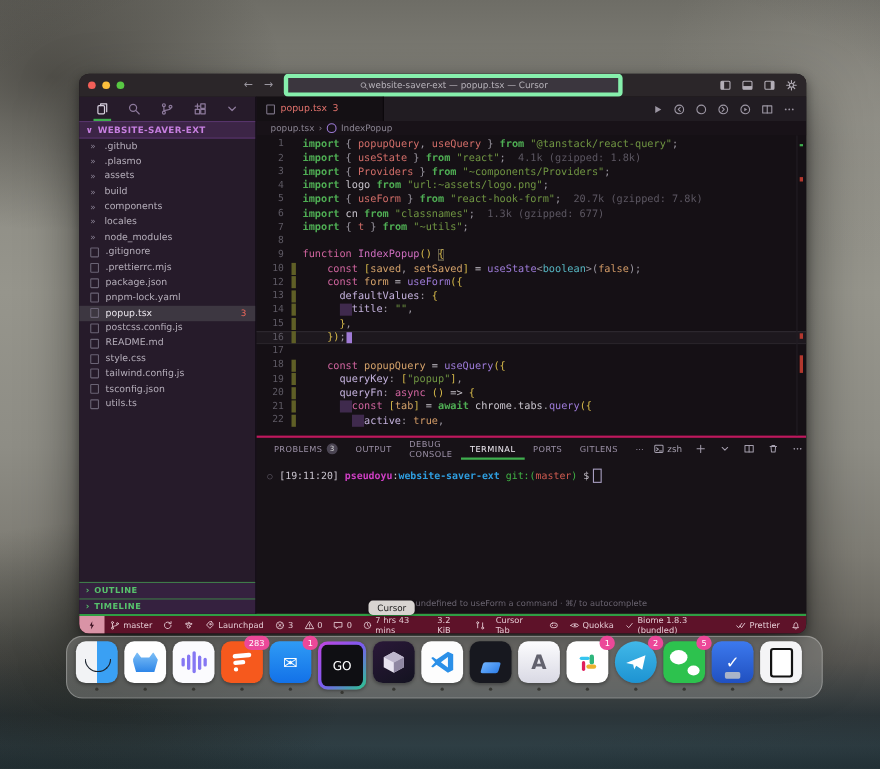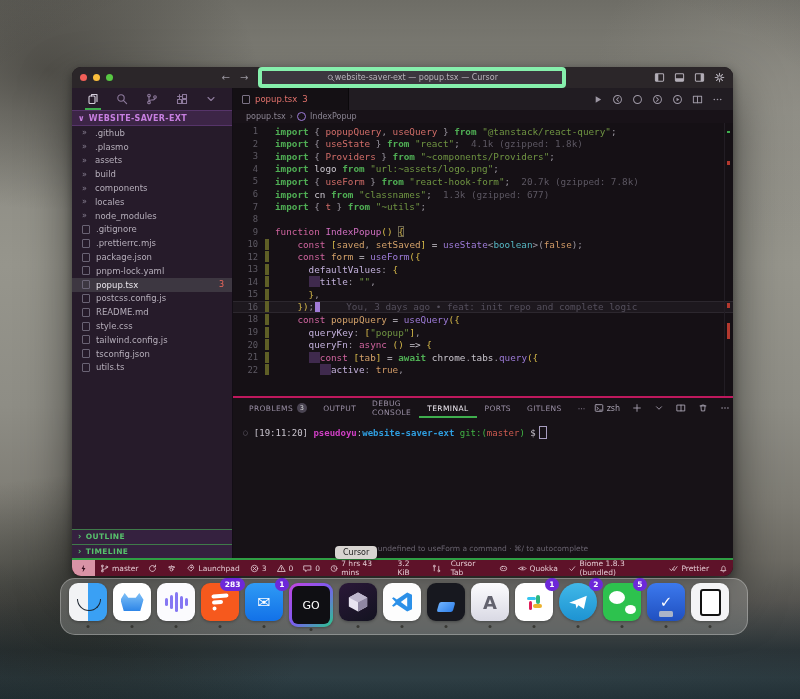--- a/index.html
+++ b/index.html
@@ -82,21 +82,21 @@
   
   .statusbar{height:16px;flex:none;background:#5e1229;border-top:2px solid #2f9e44;display:flex;align-items:center;font-size:7.5px;color:#e3c9d2}
   .sseg{display:flex;align-items:center;gap:3px;padding:0 5px;height:100%}
   .sseg .ic{width:9px;height:9px}
   .sseg.remote{background:#d993a6;color:#3a1020;padding:0 7px}
   .sright{margin-left:auto;display:flex;height:100%}
   
   .dock{position:absolute;left:60px;top:578px;width:688px;height:57px;background:rgba(175,175,172,.34);border:1px solid rgba(255,255,255,.28);border-radius:15px;z-index:3;display:flex;align-items:flex-start;gap:6px;padding:4px 8px;box-sizing:border-box}
   .dicon{position:relative;width:38px;height:38px;border-radius:9px;flex:none;display:flex;align-items:center;justify-content:center;box-shadow:0 1px 3px rgba(0,0,0,.3);overflow:visible}
   .ddot{position:absolute;left:50%;transform:translateX(-50%);bottom:-7px;width:3px;height:3px;border-radius:50%;background:#30302c;opacity:.85}
-  .dbadge{position:absolute;top:-5px;right:-6px;background:#6d28d9;color:#fff;font-size:7.5px;line-height:1;padding:2.5px 4.5px;border-radius:8px;font-weight:bold;z-index:4}
+  .dbadge{position:absolute;top:-5px;right:-6px;background:#ec4899;color:#fff;font-size:7.5px;line-height:1;padding:2.5px 4.5px;border-radius:8px;font-weight:normal;z-index:4}
   .di-finder{background:linear-gradient(90deg,#f2f3f5 50%,#3aa0f4 50%)}
   .fx-smile{position:absolute;left:21%;top:42%;width:58%;height:30%;border:1.6px solid #1c2530;border-top:none;border-radius:0 0 14px 14px}
   .di-fox-app{background:#fff}
   .fx-fox{width:23px;height:18px;background:linear-gradient(180deg,#7ec0f7,#2e86e8);clip-path:polygon(0 38%,18% 0,34% 26%,66% 26%,82% 0,100% 38%,86% 100%,14% 100%)}
   .di-audio-waveform-app{background:#fbfbfe}
   .fx-wave{display:flex;align-items:center;gap:2px}.fx-wave i{width:3px;border-radius:2px;background:#8577f3;display:block}
   .di-rss-reader{background:#f6591d}
   .fx-rss{position:relative;width:17px;height:16px;transform:rotate(-5deg)}.fx-rss b{position:absolute;background:#fff;border-radius:2px}
   .di-mail{background:linear-gradient(180deg,#2f9bf5,#1271e8);color:#fff;font-size:16px}
   .di-goland{background:linear-gradient(#0f0f13,#0f0f13) padding-box,linear-gradient(135deg,#c543e0,#7a5cf0,#27c98a) border-box;border:3px solid transparent;color:#fff;font-weight:normal;font-size:11px}
@@ -378,21 +378,22 @@
               <div class="cl"><span class="ln">5</span><span class="mark"></span><span class="s-kw">import</span><span class="s-pun"> { </span><span class="s-id">useForm</span><span class="s-pun"> } </span><span class="s-kw">from</span><span class="s-str"> "react-hook-form"</span><span class="s-pun">;</span><span class="s-hint">  20.7k (gzipped: 7.8k)</span></div>
               <div class="cl"><span class="ln">6</span><span class="mark"></span><span class="s-kw">import</span><span class="s-obj"> cn </span><span class="s-kw">from</span><span class="s-str"> "classnames"</span><span class="s-pun">;</span><span class="s-hint">  1.3k (gzipped: 677)</span></div>
               <div class="cl"><span class="ln">7</span><span class="mark"></span><span class="s-kw">import</span><span class="s-pun"> { </span><span class="s-id">t</span><span class="s-pun"> } </span><span class="s-kw">from</span><span class="s-str"> "~utils"</span><span class="s-pun">;</span></div>
               <div class="cl"><span class="ln">8</span><span class="mark"></span></div>
               <div class="cl"><span class="ln">9</span><span class="mark"></span><span class="s-kw2">function </span><span class="s-pink">IndexPopup</span><span class="s-br">()</span><span class="s-pun"> </span><span class="s-brhl">{</span></div>
               <div class="cl"><span class="ln">10</span><span class="mark mod"></span><span class="s-pun">    </span><span class="s-kw2">const </span><span class="s-br">[</span><span class="s-var">saved</span><span class="s-pun">, </span><span class="s-var">setSaved</span><span class="s-br">]</span><span class="s-eq"> = </span><span class="s-fn">useState</span><span class="s-pun">&lt;</span><span class="s-type">boolean</span><span class="s-pun">&gt;(</span><span class="s-num">false</span><span class="s-pun">);</span></div>
               <div class="cl"><span class="ln">12</span><span class="mark mod"></span><span class="s-pun">    </span><span class="s-kw2">const </span><span class="s-var">form</span><span class="s-eq"> = </span><span class="s-fn">useForm</span><span class="s-br">({</span></div>
               <div class="cl"><span class="ln">13</span><span class="mark mod"></span><span class="s-pun">      </span><span class="s-prop">defaultValues</span><span class="s-pun">: </span><span class="s-br">{</span></div>
               <div class="cl"><span class="ln">14</span><span class="mark mod"></span><span class="s-pun">      </span><span class="s-dbox">  </span><span class="s-prop">title</span><span class="s-pun">: </span><span class="s-str">""</span><span class="s-pun">,</span></div>
               <div class="cl"><span class="ln">15</span><span class="mark mod"></span><span class="s-pun">      </span><span class="s-br">}</span><span class="s-pun">,</span></div>
-              <div class="cl cur"><span class="ln">16</span><span class="mark mod"></span><span class="s-pun">    </span><span class="s-br">})</span><span class="s-pun">;</span><span class="caret"></span><span class="s-blame">You, 3 days ago • feat: init repo and complete logic</span></div>
+              <div class="cl cur"><span class="ln">16</span><span class="mark mod"></span><span class="s-pun">    </span><span class="s-br">})</span><span class="s-pun">;</span><span class="caret"></span></div>
+              <div class="cl"><span class="ln">17</span><span class="mark"></span></div>
               <div class="cl"><span class="ln">18</span><span class="mark mod"></span><span class="s-pun">    </span><span class="s-kw2">const </span><span class="s-var">popupQuery</span><span class="s-eq"> = </span><span class="s-fn">useQuery</span><span class="s-br">({</span></div>
               <div class="cl"><span class="ln">19</span><span class="mark mod"></span><span class="s-pun">      </span><span class="s-prop">queryKey</span><span class="s-pun">: </span><span class="s-br">[</span><span class="s-str">"popup"</span><span class="s-br">]</span><span class="s-pun">,</span></div>
               <div class="cl"><span class="ln">20</span><span class="mark mod"></span><span class="s-pun">      </span><span class="s-prop">queryFn</span><span class="s-pun">: </span><span class="s-kw2">async </span><span class="s-br">()</span><span class="s-eq"> =&gt; </span><span class="s-br">{</span></div>
               <div class="cl"><span class="ln">21</span><span class="mark mod"></span><span class="s-pun">      </span><span class="s-dbox">  </span><span class="s-kw2">const </span><span class="s-br">[</span><span class="s-var">tab</span><span class="s-br">]</span><span class="s-eq"> = </span><span class="s-kw">await </span><span class="s-obj">chrome</span><span class="s-pun">.</span><span class="s-obj">tabs</span><span class="s-pun">.</span><span class="s-fn">query</span><span class="s-br">({</span></div>
               <div class="cl"><span class="ln">22</span><span class="mark mod"></span><span class="s-pun">        </span><span class="s-dbox">  </span><span class="s-prop">active</span><span class="s-pun">: </span><span class="s-num">true</span><span class="s-pun">,</span></div>
             </div>
           <div class="rm" style="top:8px;height:2px;background:#3fae4e"></div>
           <div class="rm" style="top:38px;height:4px;background:#b3382e"></div>
           <div class="rm" style="top:180px;height:5px;background:#b3382e"></div>
           <div class="rm" style="top:200px;height:16px;background:#b3382e"></div>

